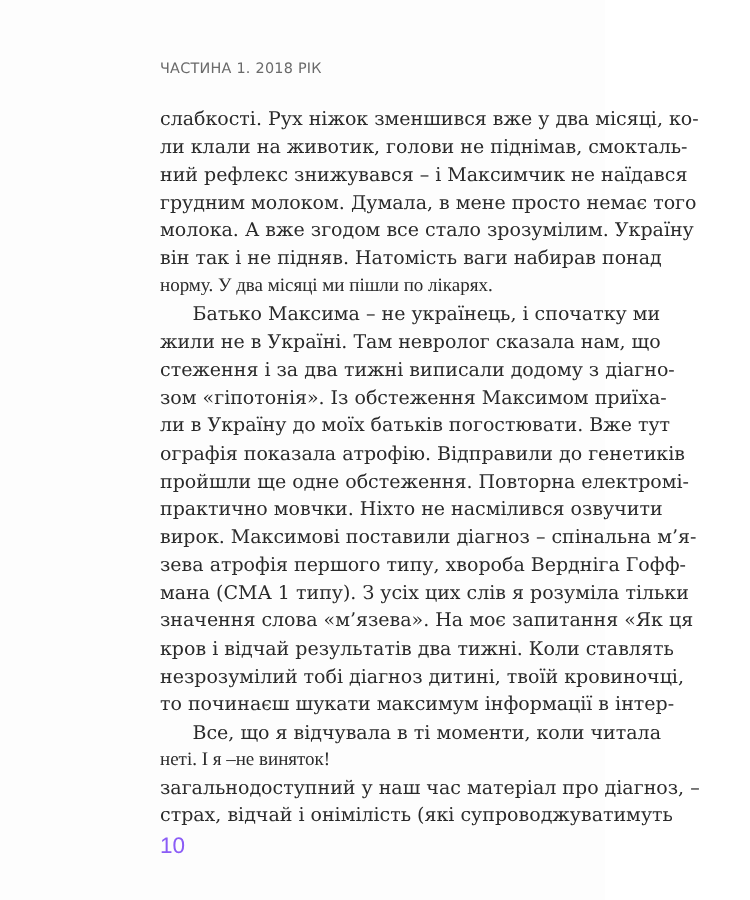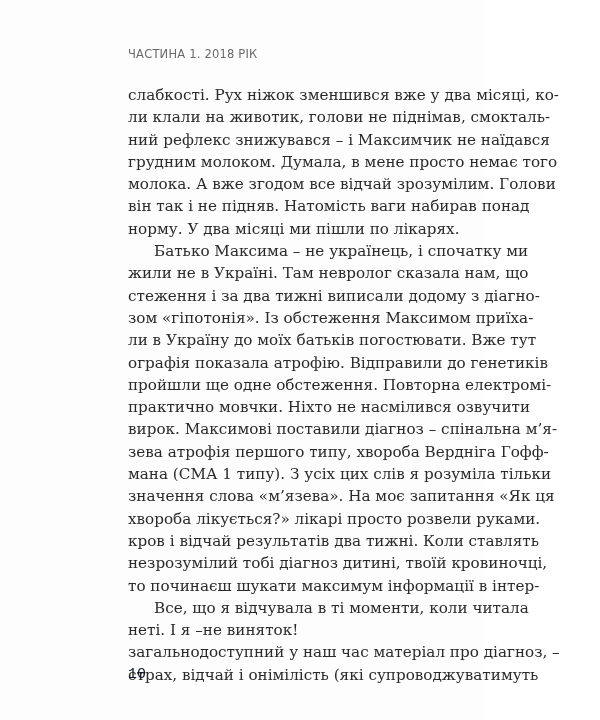--- a/index.html
+++ b/index.html
@@ -14,53 +14,52 @@
   }
   .body-text {
     position: absolute; left: 128px; top: 84px; width: 346px;
     font-family: "DejaVu Serif", serif; font-size: 15.2px; line-height: 22.3px;
     color: #2a2a2a;
   }
   .line {
     display: block; white-space: nowrap; text-align: justify; text-align-last: justify;
     height: 22.3px;
   }
-  .line.last { text-align-last: left; }
+  .line.last { text-align-last: left; font-family: Liberation Serif, serif; }
   .line.indent { padding-left: 26px; }
   .page-number {
     position: absolute; left: 128px; top: 666px;
-    font-family: Liberation Mono, monospace; font-size: 15px; color: #0f172a;
+    font-family: Liberation Sans, sans-serif; font-size: 18px; color: #8b5cf6;
   }
 </style>
 </head>
 <body>
 
 <div class="page">
   <div class="running-head">ЧАСТИНА 1. 2018 РІК</div>
   <div class="body-text" id="body-text">
       <span class="line">слабкості. Рух ніжок зменшився вже у два місяці, ко-</span>
       <span class="line">ли клали на животик, голови не піднімав, смокталь-</span>
       <span class="line">ний рефлекс знижувався – і Максимчик не наїдався</span>
       <span class="line">грудним молоком. Думала, в мене просто немає того</span>
-      <span class="line">молока. А вже згодом все відчай зрозумілим. Голови</span>
+      <span class="line">молока. А вже згодом все стало зрозумілим. Україну</span>
       <span class="line">він так і не підняв. Натомість ваги набирав понад</span>
       <span class="line last">норму. У два місяці ми пішли по лікарях.</span>
       <span class="line indent">Батько Максима – не українець, і спочатку ми</span>
       <span class="line">жили не в Україні. Там невролог сказала нам, що</span>
       <span class="line">стеження і за два тижні виписали додому з діагно-</span>
       <span class="line">зом «гіпотонія». Із обстеження Максимом приїха-</span>
       <span class="line">ли в Україну до моїх батьків погостювати. Вже тут</span>
       <span class="line">ографія показала атрофію. Відправили до генетиків</span>
       <span class="line">пройшли ще одне обстеження. Повторна електромі-</span>
       <span class="line">практично мовчки. Ніхто не насмілився озвучити</span>
       <span class="line">вирок. Максимові поставили діагноз – спінальна м’я-</span>
       <span class="line">зева атрофія першого типу, хвороба Вердніга Гофф-</span>
       <span class="line">мана (СМА 1 типу). З усіх цих слів я розуміла тільки</span>
       <span class="line">значення слова «м’язева». На моє запитання «Як ця</span>
-      <span class="line">хвороба лікується?» лікарі просто розвели руками.</span>
       <span class="line">кров і відчай результатів два тижні. Коли ставлять</span>
       <span class="line">незрозумілий тобі діагноз дитині, твоїй кровиночці,</span>
       <span class="line">то починаєш шукати максимум інформації в інтер-</span>
       <span class="line indent">Все, що я відчувала в ті моменти, коли читала</span>
       <span class="line last">неті. І я –не виняток!</span>
       <span class="line">загальнодоступний у наш час матеріал про діагноз, –</span>
       <span class="line">страх, відчай і оніміліcть (які супроводжуватимуть</span>
     </div>
   <div class="page-number">10</div>
 </div>

